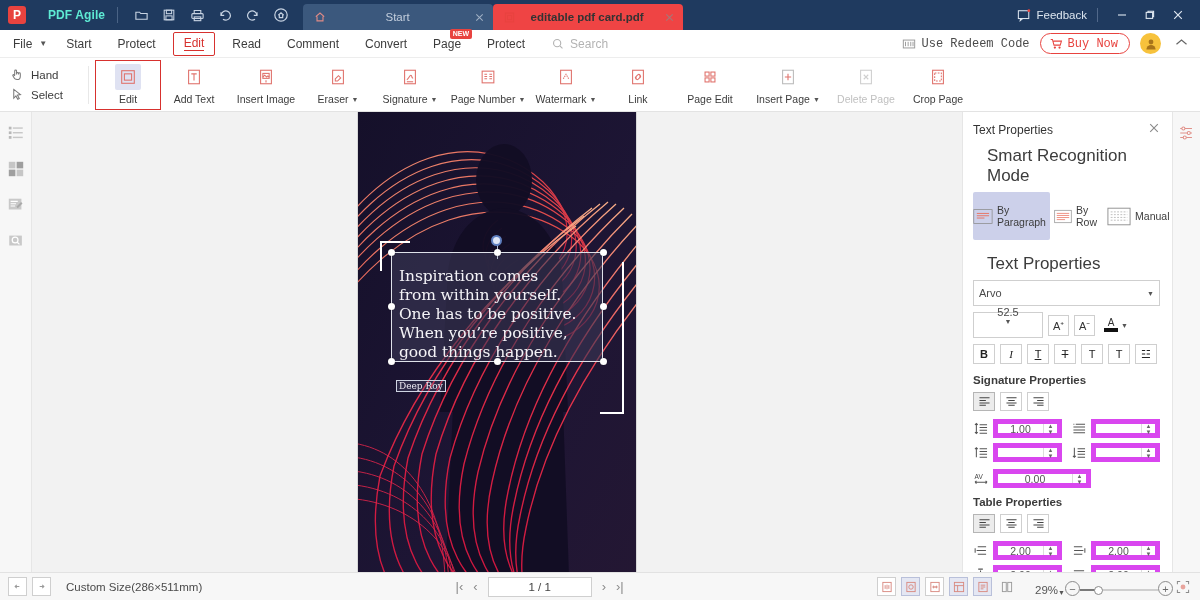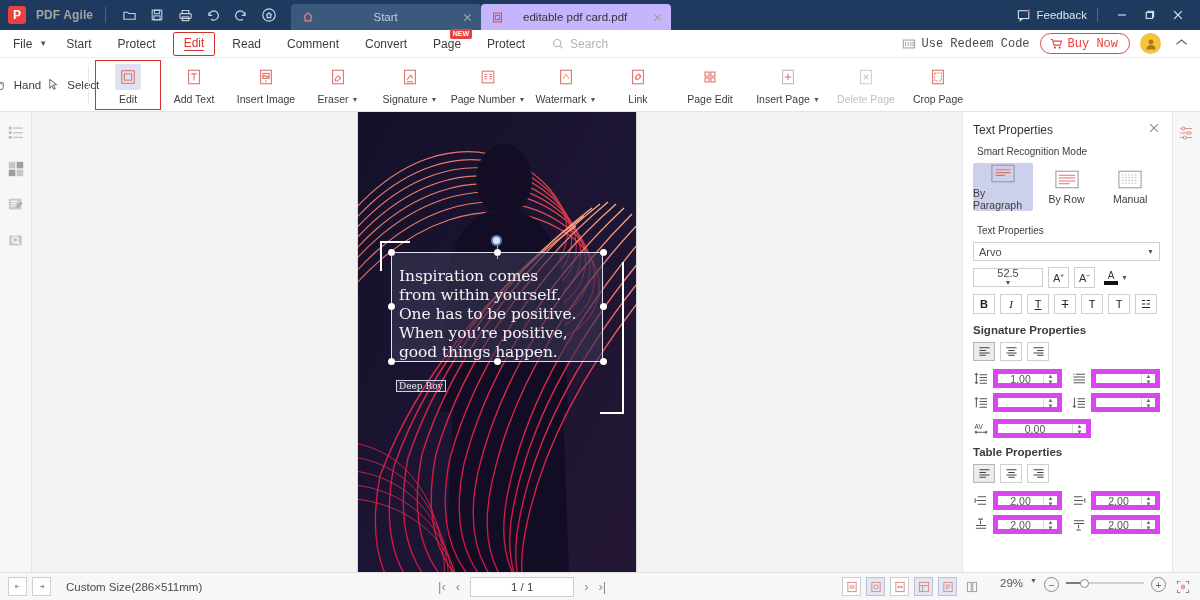--- a/index.html
+++ b/index.html
@@ -16,34 +16,34 @@
   
   .titlebar {
     height: 30px; background: #1f3a5f; display: flex; align-items: center;
     flex: 0 0 30px; position: relative;
   }
   .logo-box {
     width: 18px; height: 18px; background: #e8433f; border-radius: 3px;
     margin-left: 8px; display: flex; align-items: center; justify-content: center;
     color: #fff; font-weight: bold; font-size: 12px;
   }
-  .brand { color: #a3a3a3; font-size: 12px; margin-left: 10px; font-weight: bold; letter-spacing: .1px; }
+  .brand { color: #5eead4; font-size: 12px; margin-left: 22px; font-weight: bold; letter-spacing: .1px; }
   .tb-div { width: 1px; height: 16px; background: #4a6385; margin: 0 9px 0 12px; }
   .tb-icon {
     width: 26px; height: 26px; display: flex; align-items: center; justify-content: center;
     color: #c7d3e2; margin: 0 1px;
   }
   .tb-icon svg { display: block; }
   .doctabs { display: flex; align-items: flex-end; height: 30px; margin-left: 8px; }
   .doctab {
     height: 26px; display: flex; align-items: center; padding: 0 8px 0 10px;
     border-radius: 4px 4px 0 0; font-size: 11.5px; min-width: 80px;
   }
   .doctab.inactive { background: #3b587d; color: #c3cedd; width: 190px; }
-  .doctab.active { background: #c4b5fd; color: #333; width: 190px; }
+  .doctab.active { background: #ef4444; color: #333; width: 190px; font-weight: bold; }
   .doctab .tname { flex: 1; text-align: center; overflow: hidden; white-space: nowrap; }
   .doctab .tclose { margin-left: 6px; opacity: .75; }
   .home-mini { width: 14px; height: 14px; flex: 0 0 14px; }
   .tb-right { margin-left: auto; display: flex; align-items: center; padding-right: 8px; }
   .feedback { color: #dce5ef; font-size: 11.5px; display: flex; align-items: center; gap: 5px; }
   .vsep { width: 1px; height: 14px; background: #51688a; margin: 0 10px; }
   .wbtn { width: 28px; height: 22px; display: flex; align-items: center; justify-content: center; color: #dfe7f0; }
 
   
   .menubar {
@@ -76,21 +76,21 @@
     width: 21px; height: 21px; border-radius: 50%; background: #f7c23c;
     display: flex; align-items: center; justify-content: center;
   }
   .chev-up { color: #666; font-size: 12px; padding: 0 4px; }
 
   
   .ribbon {
     height: 54px; flex: 0 0 54px; background: #fff; display: flex; align-items: center;
     border-bottom: 1px solid #e3e3e3; padding-left: 10px;
   }
-  .tool-pair { display: flex; flex-direction: row; justify-content: center; gap: 5px; width: 72px; }
+  .tool-pair { display: flex; flex-direction: column; justify-content: center; gap: 5px; width: 72px; }
   .tool-pair .row { display: flex; align-items: center; gap: 6px; font-size: 11.5px; color: #3c3c3c; }
   .ribbon-sep { width: 1px; height: 38px; background: #e8e8e8; margin: 0 6px; }
   .tool {
     width: 66px; height: 50px; display: flex; flex-direction: column; align-items: center;
     justify-content: center; gap: 3px; font-size: 10.5px; color: #3c3c3c; position: relative;
   }
   .tool .tl { white-space: nowrap; display: flex; align-items: center; gap: 3px; }
   .tool.wide { width: 78px; }
   .tool.sel {
     border: 1.5px solid #d7312e;
@@ -155,30 +155,30 @@
     width: 210px; flex: 0 0 210px; background: #fff; border-left: 1px solid #e6e6e6;
     padding: 10px 12px 0 10px; overflow: hidden;
   }
   .railbar {
     width: 28px; flex: 0 0 28px; background: #f7f7f7; border-left: 1px solid #e6e6e6;
     display: flex; flex-direction: column; align-items: center; padding-top: 10px;
   }
   .rp-head { display: flex; align-items: center; justify-content: space-between; margin-bottom: 9px; }
   .rp-title { font-size: 12px; color: #333; }
   .rp-close { color: #8a8a8a; }
-  .rp-label { font-size: 10px; color: #3c3c3c; margin: 4px 4px 6px; }
+  .rp-label { font-size: 17px; color: #3c3c3c; margin: 4px 14px 6px; }
   .mode-row { display: flex; gap: 4px; margin-bottom: 14px; }
   .mode {
-    flex: 1; height: 48px; display: flex; flex-direction: column; align-items: center;
+    flex: 1; height: 48px; display: flex; flex-direction: row; align-items: center;
     justify-content: center; gap: 4px; font-size: 10.5px; color: #3c3c3c; border-radius: 2px;
   }
   .mode.active { background: #ccd0ea; }
   .sel-input, .spin-input {
     border: 1px solid #cfcfcf; background: #fff; height: 19px; display: flex; align-items: center;
-    padding: 0 5px; font-size: 11px; color: #4a4a4a;
+    padding: 12px 5px; font-size: 11px; color: #4a4a4a;
   }
   .font-select { justify-content: space-between; margin-bottom: 6px; }
   .row-flex { display: flex; align-items: center; gap: 5px; margin-bottom: 6px; }
   .size-select { width: 70px; justify-content: flex-end; flex-direction: column; }
   .sq-btn {
     width: 21px; height: 21px; border: 1px solid #cfcfcf; display: flex; align-items: center;
     justify-content: center; font-size: 11px; color: #333; background: #fff;
   }
   .style-row { display: flex; gap: 5px; margin-bottom: 10px; }
   .style-btn {
@@ -210,21 +210,21 @@
   .sb-icon { width: 19px; height: 19px; display: flex; align-items: center; justify-content: center; }
   .sb-icon.boxed { border: 1px solid #cfcfcf; background: #fff; }
   .sb-icon.on { background: #e4e7f3; border: 1px solid #b9c0da; }
   .sb-text { font-size: 11.5px; color: #4a4a4a; margin-left: 10px; }
   .pager { display: flex; align-items: center; gap: 10px; }
   .pg-arrow { color: #8b8b8b; font-size: 13px; }
   .pg-field {
     border: 1px solid #cfcfcf; background: #fff; width: 104px; height: 20px;
     display: flex; align-items: center; justify-content: center; font-size: 11.5px; color: #444;
   }
-  .zoom-area { display: flex; align-items: flex-start; gap: 7px; }
+  .zoom-area { display: flex; align-items: flex-end; }
   .zoom-val { font-size: 11.5px; color: #555; }
   .slider { width: 78px; height: 12px; position: relative; display: flex; align-items: center; }
   .slider .track { position: absolute; left: 0; right: 0; height: 2px; background: #cfcfcf; }
   .slider .knob {
     position: absolute; left: 14px; width: 9px; height: 9px; border-radius: 50%;
     background: #fff; border: 1.5px solid #8a8a8a;
   }
   .slider .filled { position: absolute; left: 0; width: 16px; height: 2px; background: #7a7a7a; }
   .circ { width: 15px; height: 15px; border-radius: 50%; border: 1.2px solid #8b8b8b;
     display: flex; align-items: center; justify-content: center; font-size: 11px; color: #6b6b6b; }

